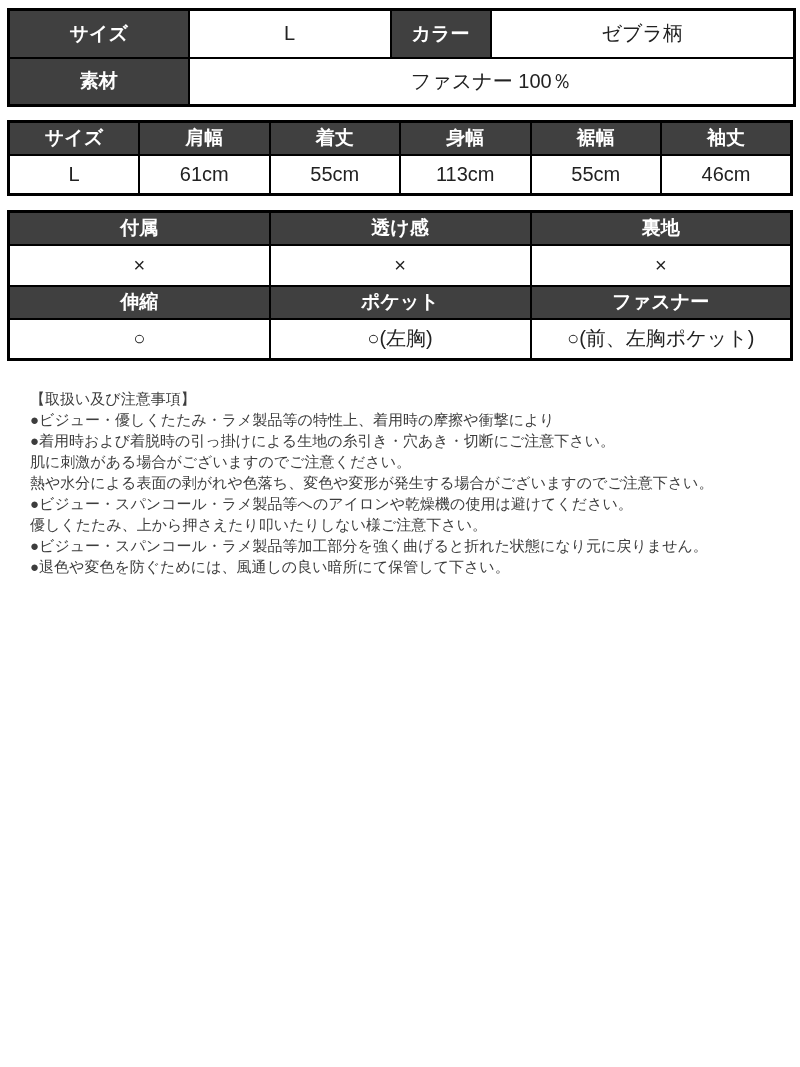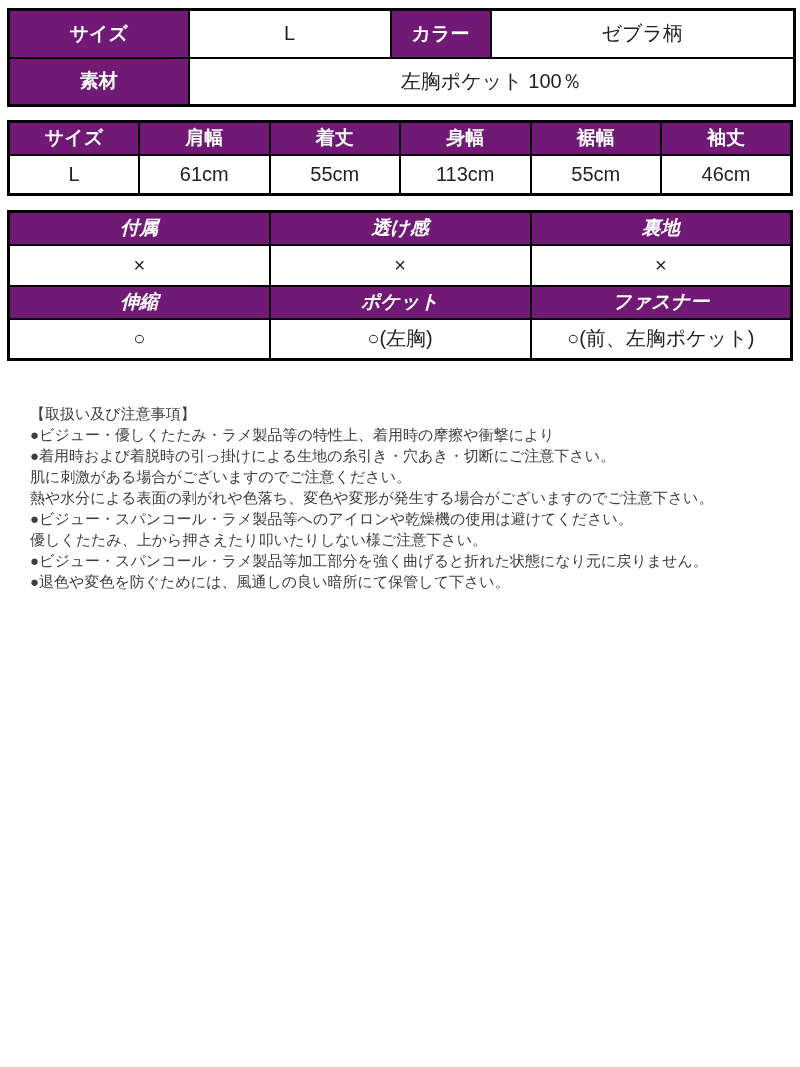--- a/index.html
+++ b/index.html
@@ -25,40 +25,40 @@
   }
   th, td {
     border: 2px solid #000000;
     text-align: center;
     vertical-align: middle;
     padding: 0;
     overflow: hidden;
     white-space: nowrap;
   }
   th {
-    background: #701a75;
+    background: #404040;
     color: #ffffff;
     font-size: 19px;
     font-weight: bold;
   }
   td {
     background: #ffffff;
     color: #222222;
     font-size: 20px;
     font-weight: normal;
   }
   .t1 tr { height: 48px; }
   .t2 { margin-top: 13px; }
   .t2 tr.hrow { height: 33px; }
   .t2 tr.vrow { height: 40px; }
   .t3 { margin-top: 14px; }
-  .t3 tr.hrow { height: 33px; font-style: italic; }
+  .t3 tr.hrow { height: 33px; }
   .t3 tr.vrow { height: 41px; }
   .notes {
-    margin: 42px 10px 0 23px;
+    margin: 27px 10px 0 23px;
     font-size: 15px;
     line-height: 21px;
     color: #3d3d3d;
   }
   .note-line { white-space: nowrap; }
 </style>
 </head>
 <body>
 
 <div class="page">
@@ -72,21 +72,21 @@
     </colgroup>
     <tbody>
         <tr>
       <th>サイズ</th>
       <td>L</td>
       <th>カラー</th>
       <td>ゼブラ柄</td>
     </tr>
     <tr>
       <th>素材</th>
-      <td colspan="3">左胸ポケット 100％</td>
+      <td colspan="3">ファスナー 100％</td>
     </tr>
   </tbody>
     </table>
 
   <table class="t2">
     <tbody>
         <tr class="hrow">
       <th>サイズ</th>
       <th>肩幅</th>
       <th>着丈</th>

